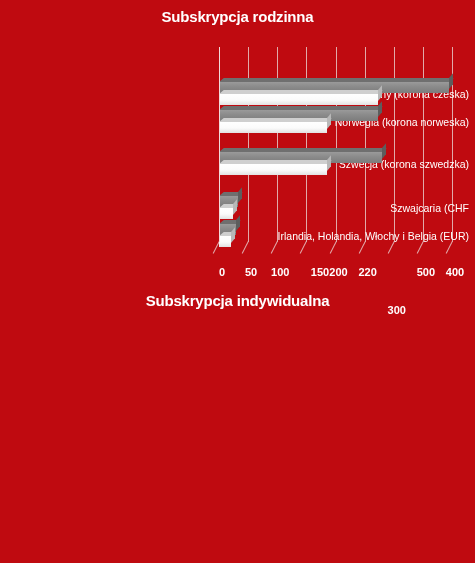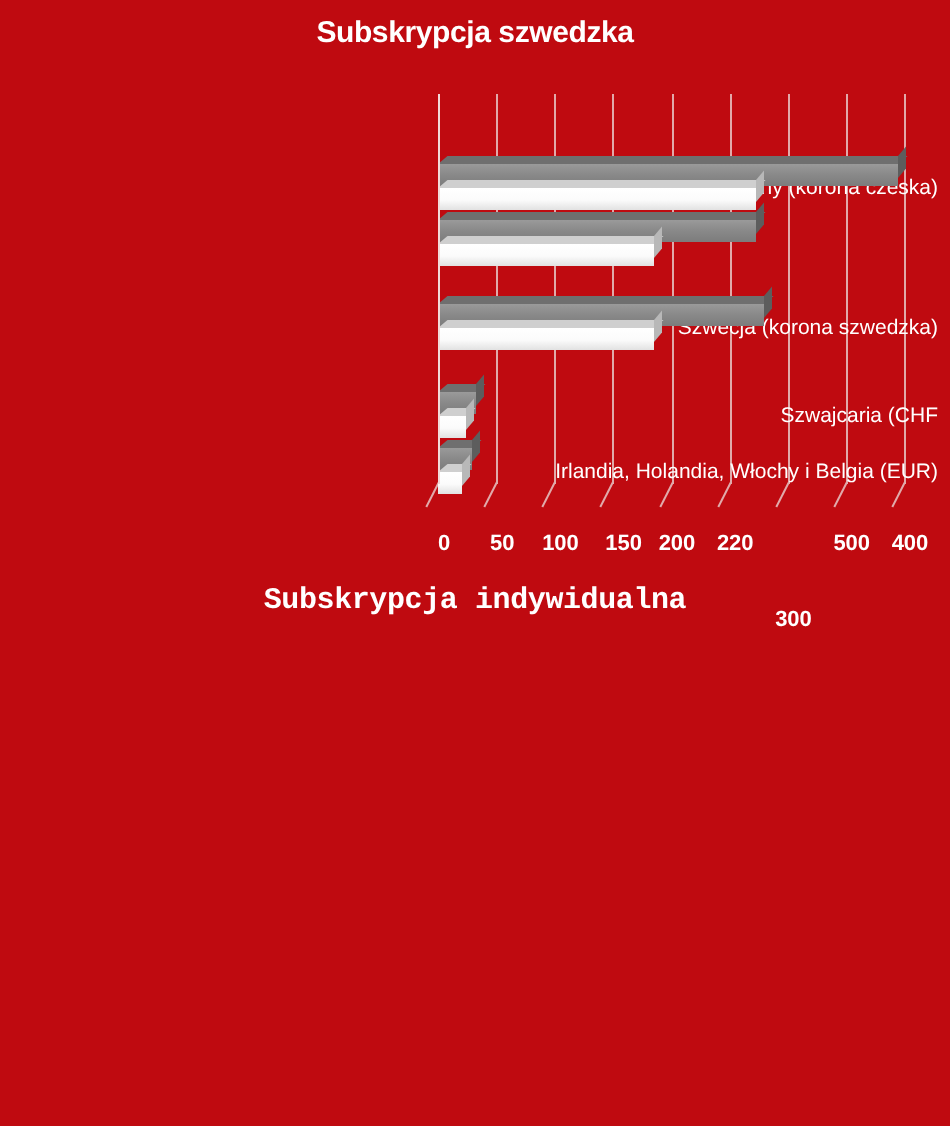--- a/index.html
+++ b/index.html
@@ -20,21 +20,21 @@
 
   .chart-title{
     text-align:center;
     color:#ffffff;
     font-weight:bold;
     font-size:15px;
     letter-spacing:-0.2px;
     padding-top:8px;
     margin:0;
   }
-  #chart-bottom .chart-title{padding-top:12px;font-family:Liberation Mono, monospace;}
+  #chart-bottom .chart-title{padding-top:12px;}
 
   .plot{
     position:absolute;
     left:0; right:0;
   }
   #chart-top .plot{top:47px;height:225px;}
 
   
   .grid{
     position:absolute;
@@ -134,21 +134,21 @@
   .bar.gray .side{background:#5d5d5d;}
   .bar.white .side{background:#b8b8b8;}
 
   .bar.gray{top:2px;}
   .bar.white{top:14px;}
 </style>
 </head>
 <body>
 
 <div class="chart" id="chart-top">
-  <div class="chart-title">Subskrypcja szwedzka</div>
+  <div class="chart-title">Subskrypcja rodzinna</div>
   <div class="plot">
       <div class="grid" style="left: 219px; height: 195px;">
         <div class="foot"></div>
       </div>
       <div class="grid" style="left: 248.125px; height: 195px;">
         <div class="foot"></div>
       </div>
       <div class="grid" style="left: 277.25px; height: 195px;">
         <div class="foot"></div>
       </div>
@@ -177,20 +177,21 @@
           <div class="top"></div>
           <div class="side"></div>
         </div>
         <div class="bar white" title="Czechy (korona czeska): 273" style="left: 219px; width: 159.023px;">
           <div class="face"></div>
           <div class="top"></div>
           <div class="side"></div>
         </div>
       </div>
       <div class="row" style="top: 61px;">
+        <div class="cat-label">Norwegia (korona norweska)</div>
         <div class="bar gray" title="Norwegia (korona norweska): 273" style="left: 219px; width: 159.023px;">
           <div class="face"></div>
           <div class="top"></div>
           <div class="side"></div>
         </div>
         <div class="bar white" title="Norwegia (korona norweska): 185" style="left: 219px; width: 107.763px;">
           <div class="face"></div>
           <div class="top"></div>
           <div class="side"></div>
         </div>
@@ -233,21 +234,21 @@
           <div class="top"></div>
           <div class="side"></div>
         </div>
       </div>
       <div class="axis-baseline" style="left: 219px; height: 195px;"></div>
     </div>
   <div class="ticks" style="top: 264px;">
       <div class="tick" style="left: 222px;">0</div>
       <div class="tick" style="left: 251.125px;">50</div>
       <div class="tick" style="left: 280.25px;">100</div>
-      <div class="tick" style="left: 301px; text-align: right;">150</div>
+      <div class="tick" style="left: 320px;">150</div>
       <div class="tick" style="left: 338.5px;">200</div>
       <div class="tick" style="left: 367.625px;">220</div>
       <div class="tick" style="left: 396.75px; margin-top: 38px;">300</div>
       <div class="tick" style="left: 425.875px;">500</div>
       <div class="tick" style="left: 455px;">400</div>
     </div>
 </div>
 
 <div class="chart" id="chart-bottom">
   <div class="chart-title">Subskrypcja indywidualna</div>

